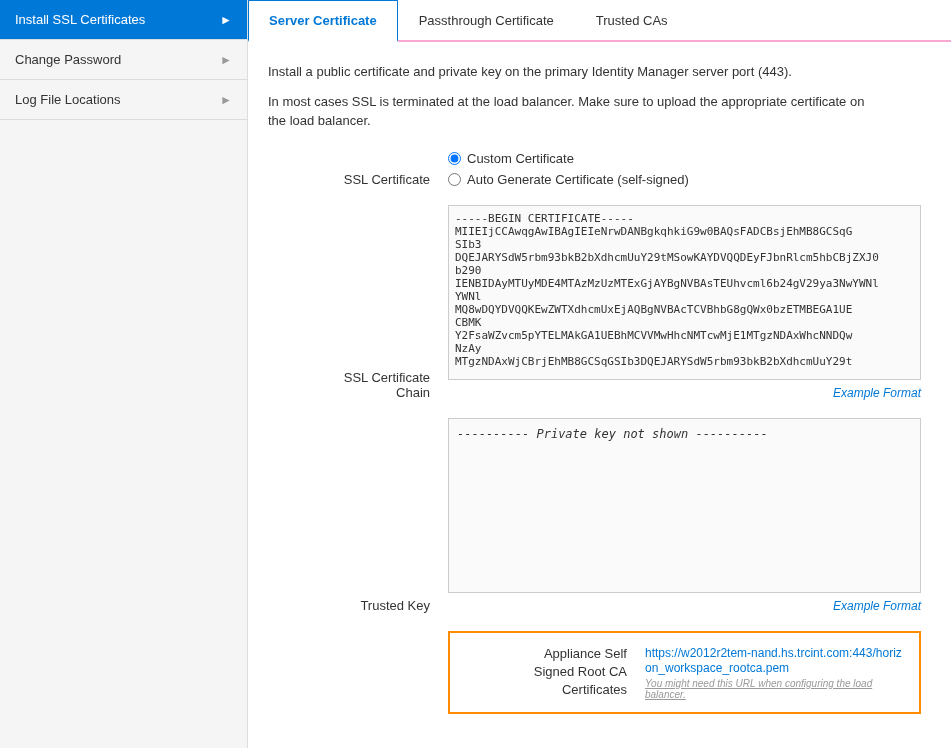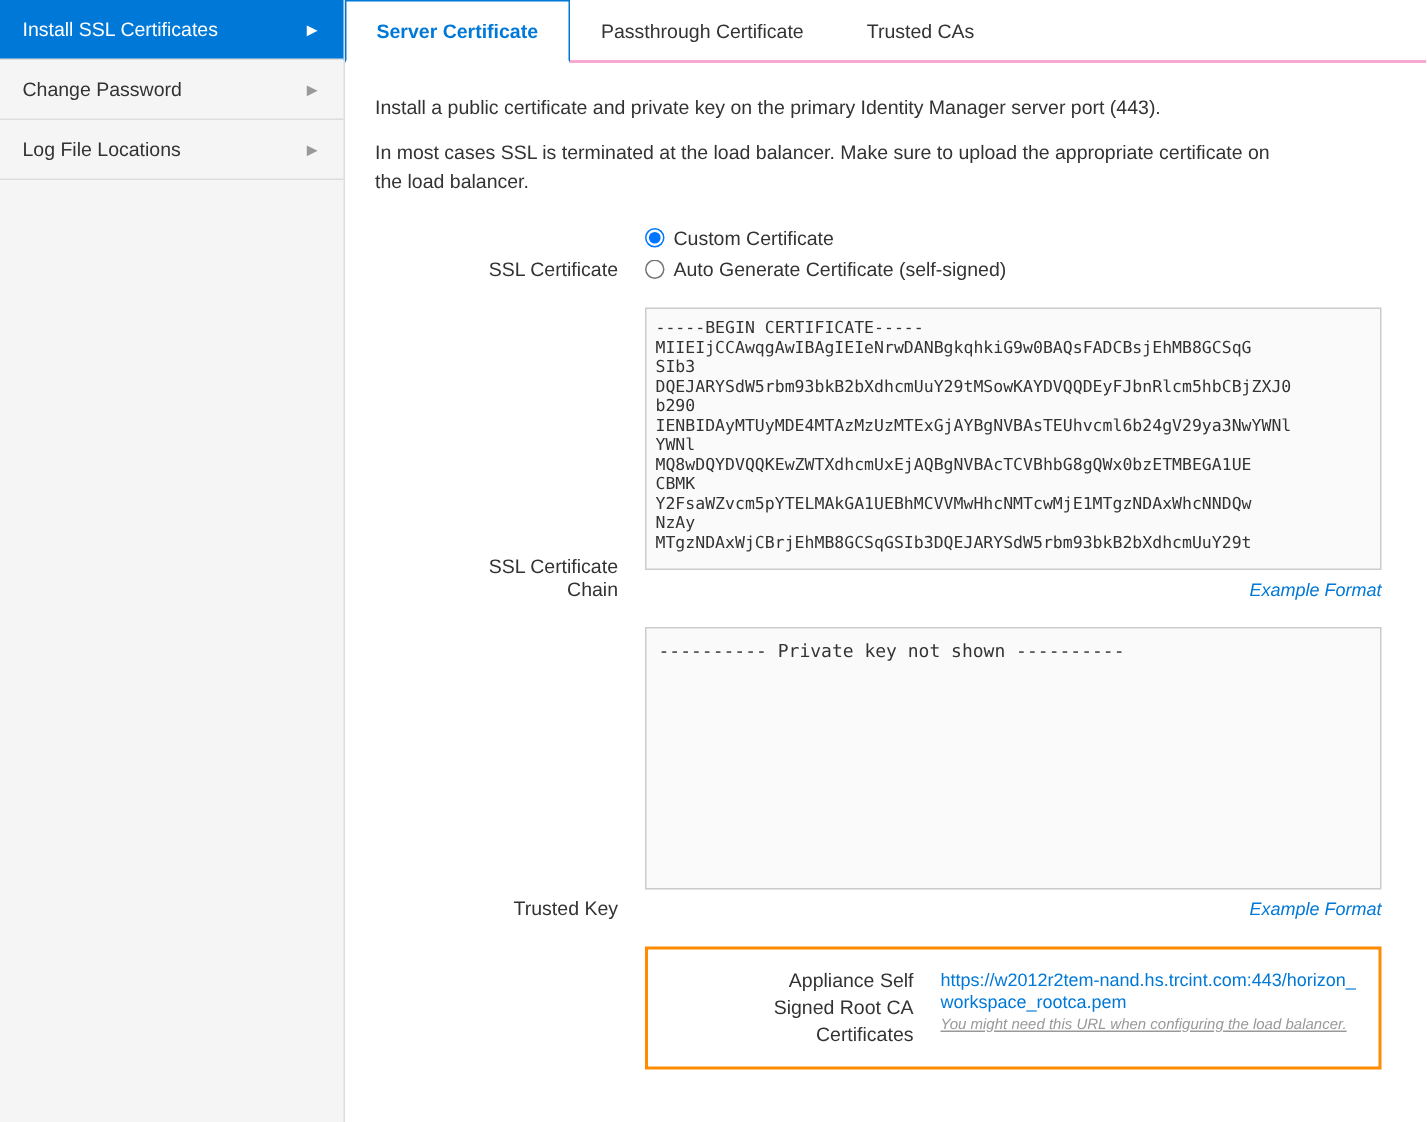--- a/index.html
+++ b/index.html
@@ -1,20 +1,20 @@
 <!DOCTYPE html>
 <html><head>
   <meta charset="utf-8">
   <style>
     * { box-sizing: border-box; margin: 0; padding: 0; }
     body { font-family: Arial, sans-serif; font-size: 13px; background: #fff; display: flex; height: 748px; width: 951px; overflow: hidden; }
 
     
     .sidebar {
-      width: 230px;
+      width: 248px;
       background: #f5f5f5;
       border-right: 1px solid #ddd;
       flex-shrink: 0;
     }
     .sidebar-item {
       display: flex;
       align-items: center;
       justify-content: space-between;
       padding: 12px 15px;
       cursor: pointer;
@@ -118,20 +118,21 @@
     .private-key-textarea {
       width: 100%;
       height: 175px;
       font-family: monospace;
       font-size: 12px;
       border: 1px solid #ccc;
       padding: 8px;
       resize: none;
       color: #333;
       background: #fafafa;
+      font-style: italic;
     }
 
     .example-format-link {
       display: block;
       text-align: right;
       color: #0078d7;
       font-size: 12px;
       font-style: italic;
       margin-top: 3px;
       cursor: pointer;

